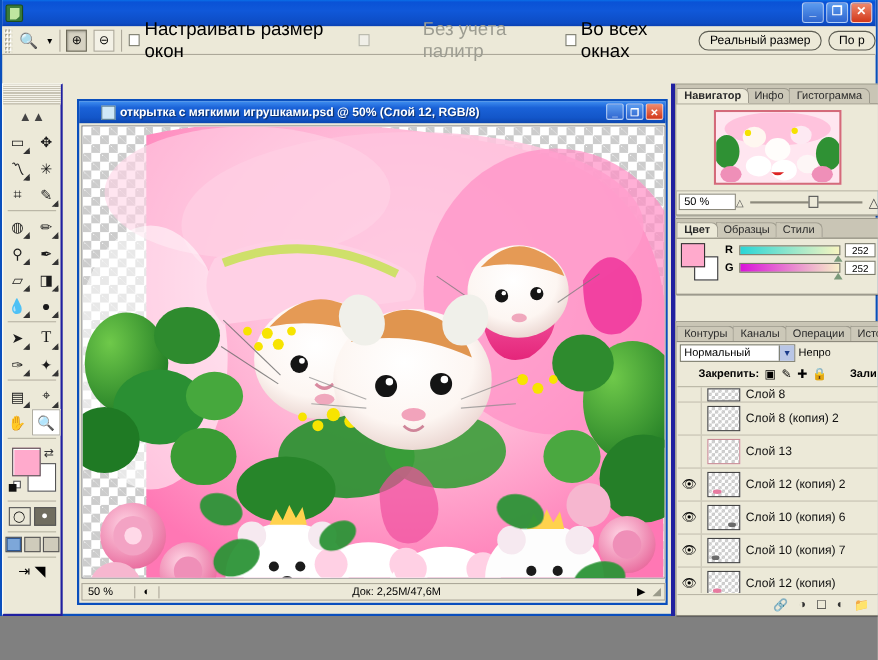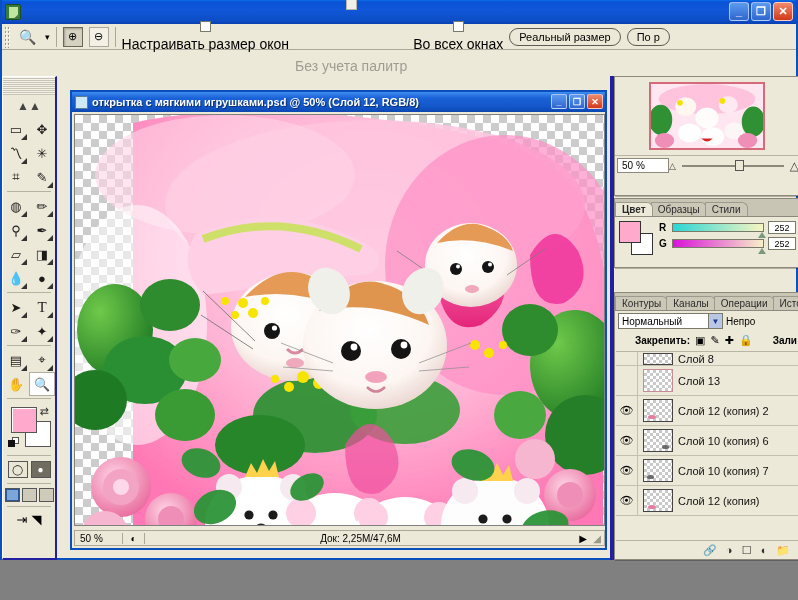--- a/index.html
+++ b/index.html
@@ -65,21 +65,21 @@
     background-image: radial-gradient(#fff 40%, transparent 41%), radial-gradient(#9a9a8a 40%, transparent 41%);
     background-size: 3px 4px; background-position: 1px 1px, 0 0;
   }
   .ob-tool-icon { width:22px;height:22px;display:flex;align-items:center;justify-content:center;font-size:14px; }
   .ob-sep { width:1px;height:20px;background:#aca899; }
   .ob-btn {
     width:20px;height:20px;border:1px solid #aca899;background:#f3f1e6;
     display:flex;align-items:center;justify-content:center;font-size:11px;
   }
   .ob-btn.active { background:#d6d2c2; border-color:#6b6858; box-shadow: inset 1px 1px 2px rgba(0,0,0,.25); }
-  .ob-check { display:flex;align-items:center;gap:4px;font-size:14px;flex-direction:column; }
+  .ob-check { display:flex;align-items:center;gap:4px;font-size:17px; }
   .ob-check .box { width:11px;height:11px;border:1px solid #7a7a6a;background:#fff; }
   .ob-check.disabled { color:#9d9d92;gap:48px; }
   .ob-check.disabled .box { border-color:#b5b5a8; background:#f0efe8; }
   .ob-push {
     border:1px solid #5c5c52; border-radius:9px; background:#ece9d8;
     padding:2px 9px; font-size:11px; white-space:nowrap;
   }
   
   #toolbox {
     position:absolute; left:0; top:76px; width:55px; height:484px;
@@ -115,21 +115,21 @@
   .scr-box.sel { background:#7da7d9; box-shadow:0 0 0 1px #2b5797 inset; }
   .tb-jump { display:flex; justify-content:center; gap:4px; padding:3px 0; font-size:13px; }
   
   #docwin {
     position:absolute; left:68px; top:90px; width:537px; height:460px;
     border:2px solid #0a4fbd; background:#ece9d8;
   }
   #doc-title {
     height:20px;
     background: linear-gradient(to bottom, #3f8ef0 0%, #1a62d8 30%, #1356c9 75%, #0c47b0 100%);
-    display:flex; align-items:center; padding-left:3px; position:relative;text-align:right;
+    display:flex; align-items:center; padding-left:20px; position:relative;text-align:right;
   }
   #doc-title .dicon{ width:13px;height:13px;margin-right:4px;background:#cfe8f7;border:1px solid #5a7e93;}
   #doc-title .dtxt{ color:#fff;font-weight:bold;font-size:11px; text-shadow:1px 1px 1px rgba(0,0,0,.5); }
   .doc-btns { position:absolute; right:2px; top:2px; display:flex; gap:2px; }
   .dbtn { width:16px;height:15px;border:1px solid #ffffff99;border-radius:2px;
     background:linear-gradient(to bottom,#5b9bef,#2f66cf); color:#fff;font-size:9px;
     display:flex;align-items:center;justify-content:center;font-weight:bold; }
   .dbtn.close{ background:linear-gradient(to bottom,#f08a6d,#d2381a); }
   #canvas-wrap { position:absolute; left:2px; top:22px; width:531px; height:412px; overflow:hidden;
     background:#fff; border:1px solid #808080; }
@@ -608,20 +608,25 @@
       <div class="ic">◐</div>
       <div class="dv">Док: 2,25M/47,6M</div>
       <div class="arr">▶</div>
       <div class="arr" style="color:#9a9a8a">◢</div>
     </div>
   </div>
 
   <div class="dock-edge"></div>
 
   <div class="panel" id="nav-panel">
+    <div class="ptabs">
+      <div class="ptab active">Навигатор</div>
+      <div class="ptab">Инфо</div>
+      <div class="ptab">Гистограмма</div>
+    </div>
     <div id="nav-body">
       <div id="nav-thumb">
         <svg viewBox="0 0 116 68" preserveAspectRatio="none" style="width:100%;height:100%">
           <rect width="116" height="68" fill="#ffe6f0"></rect>
           <ellipse cx="58" cy="16" rx="50" ry="16" fill="#ffc3dd"></ellipse>
           <ellipse cx="36" cy="24" rx="11" ry="10" fill="#fff7f0"></ellipse>
           <ellipse cx="80" cy="22" rx="10" ry="9" fill="#fde9f2"></ellipse>
           <ellipse cx="58" cy="36" rx="12" ry="11" fill="#fffdfb"></ellipse>
           <ellipse cx="40" cy="52" rx="12" ry="10" fill="#ffffff"></ellipse>
           <ellipse cx="64" cy="56" rx="12" ry="10" fill="#ffffff"></ellipse>
@@ -701,20 +706,25 @@
     </div>
 
     <div id="lp-list">
       <div class="layer-row" style="height:14px">
         <span class="eye"></span>
         <span class="thumb" style="height:12px"></span>
         <span class="lname">Слой 8</span>
       </div>
       <div class="layer-row">
         <span class="eye"></span>
+        <span class="thumb"></span>
+        <span class="lname">Слой 8 (копия) 2</span>
+      </div>
+      <div class="layer-row">
+        <span class="eye"></span>
         <span class="thumb pinkb"></span>
         <span class="lname">Слой 13</span>
       </div>
       <div class="layer-row">
         <span class="eye">👁</span>
         <span class="thumb">
             <i class="blob"></i>
           </span>
         <span class="lname">Слой 12 (копия) 2</span>
       </div>

